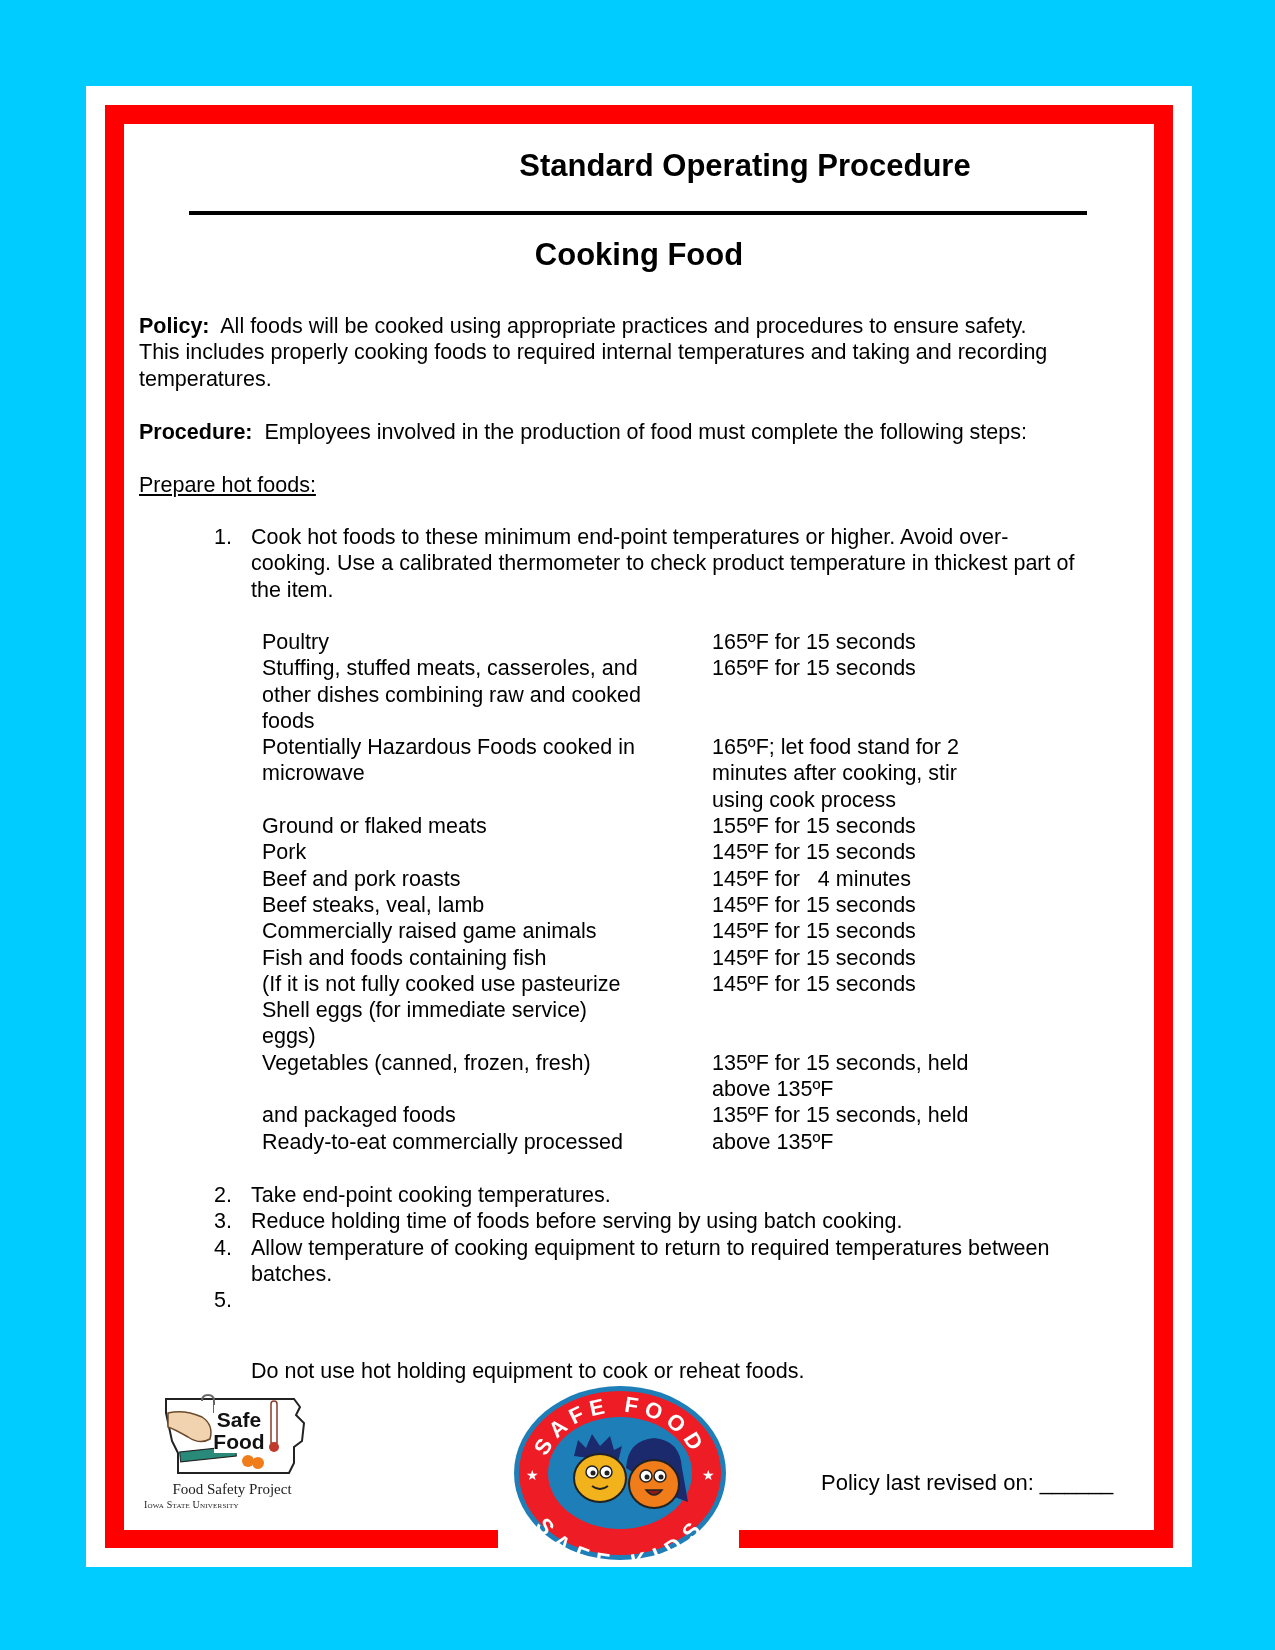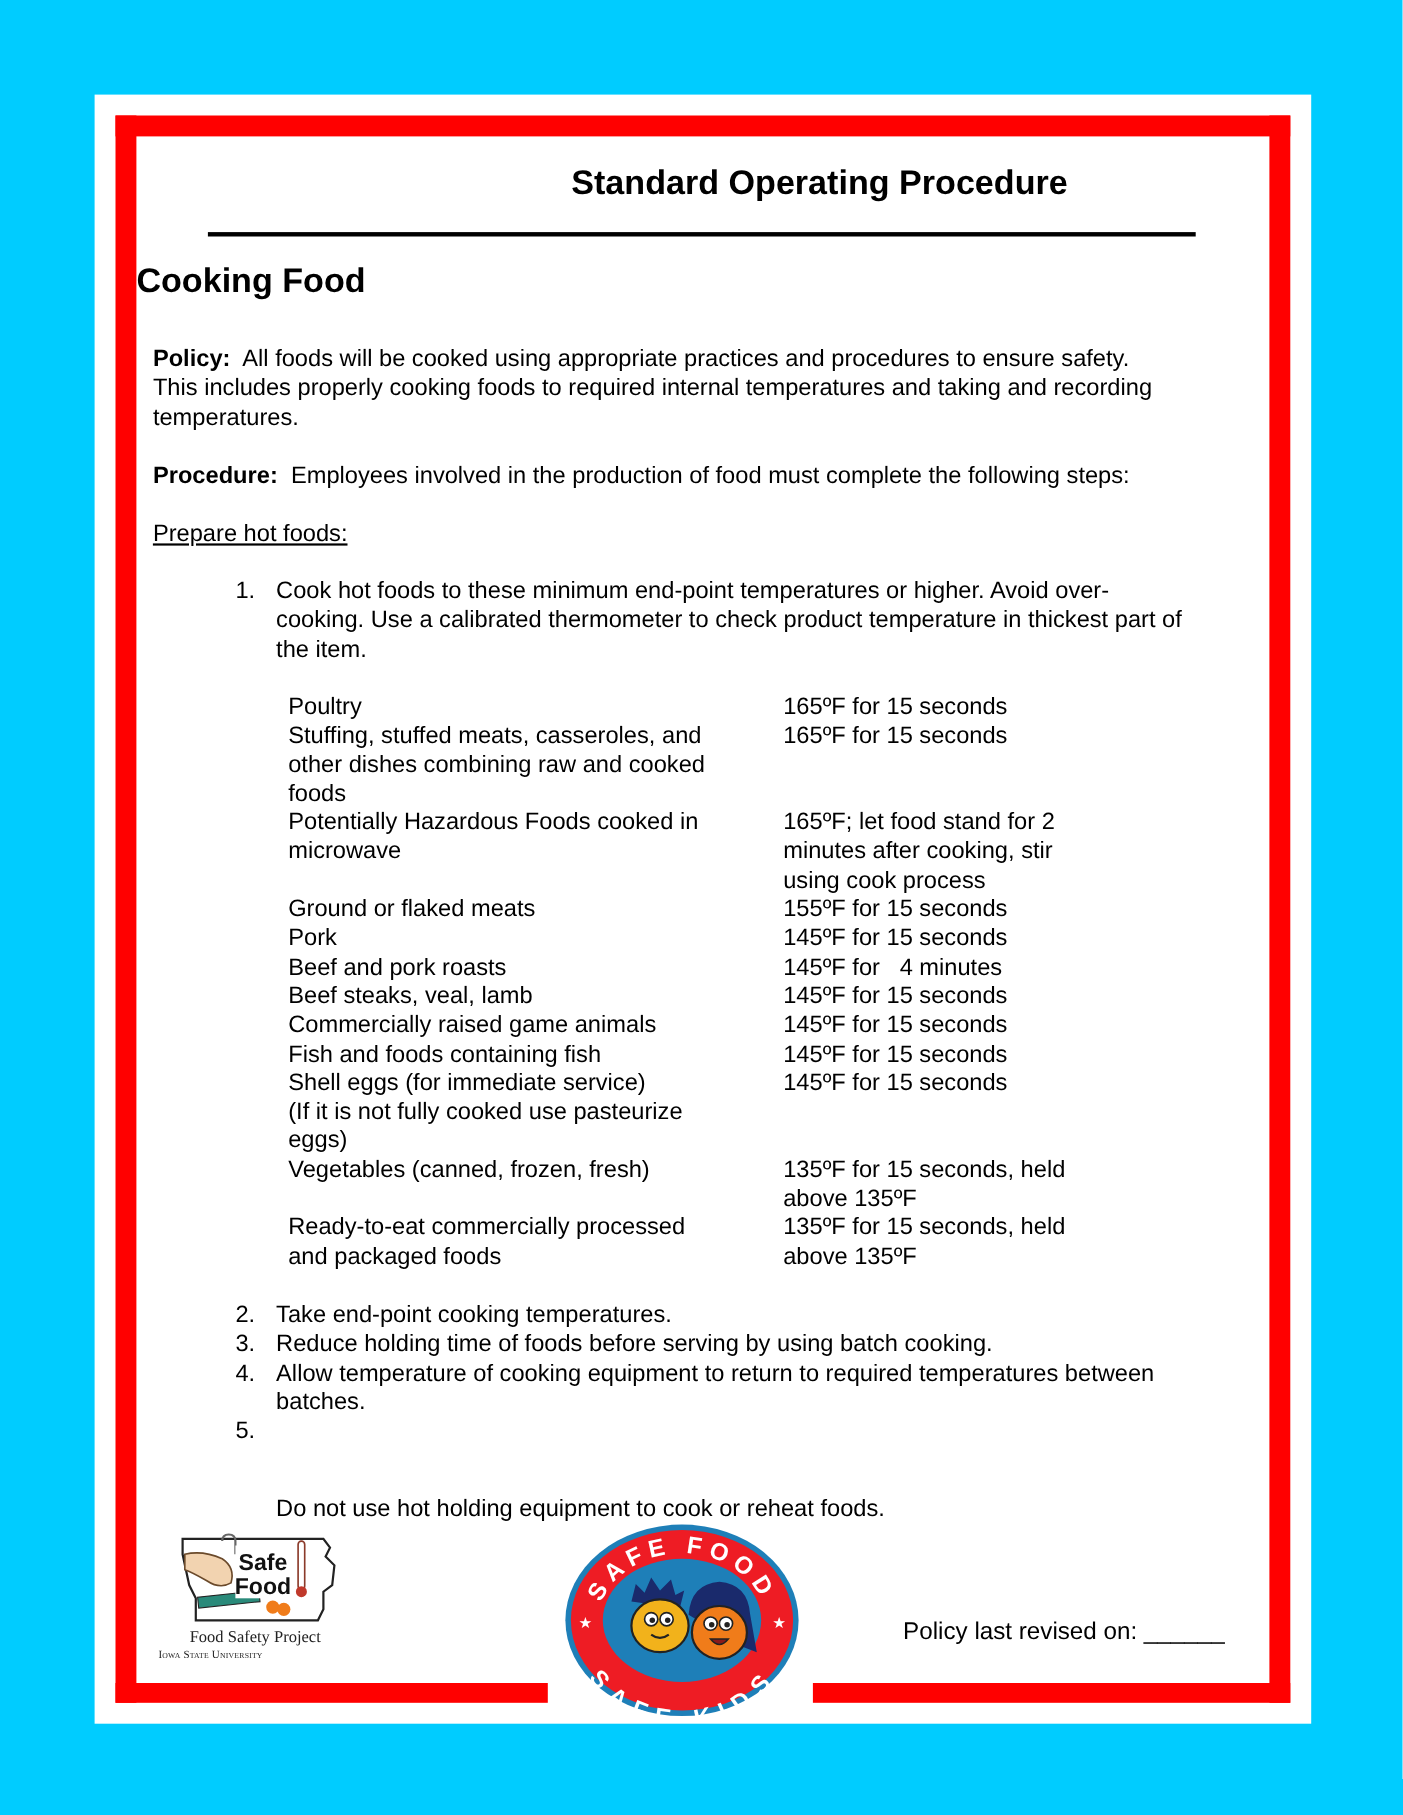--- a/index.html
+++ b/index.html
@@ -9,21 +9,21 @@
   .frame-top, .frame-left, .frame-right, .frame-bot-l, .frame-bot-r { position:absolute; background:#ff0000; }
   .frame-top { left:105px; top:105px; width:1068px; height:19px; }
   .frame-left { left:105px; top:105px; width:19px; height:1443px; }
   .frame-right { left:1154px; top:105px; width:19px; height:1443px; }
   .frame-bot-l { left:105px; top:1530px; width:393px; height:18px; }
   .frame-bot-r { left:739px; top:1530px; width:434px; height:18px; }
 
   .title { position:absolute; left:124px; width:1242px; top:148px; text-align:center;
            font-weight:bold; font-size:31px; }
   .rule { position:absolute; left:189px; top:211px; width:898px; height:4px; background:#000; }
-  .subtitle { position:absolute; left:124px; width:1030px; top:237px; text-align:left;
+  .subtitle { position:absolute; left:124px; width:1030px; top:237px; text-align:center;
               font-weight:bold; font-size:31px; }
 
   .txt { position:absolute; font-size:21.5px; line-height:26.3px; white-space:nowrap; }
   .policy { left:139px; top:313px; }
   .procedure { left:139px; top:419px; }
   .prep { left:139px; top:472px; text-decoration:underline; }
   b { font-weight:bold; }
 
   .num { position:absolute; font-size:21.5px; line-height:26.3px; }
   .step-body { position:absolute; font-size:21.5px; line-height:26.3px; white-space:nowrap; }
@@ -147,41 +147,41 @@
     <div class="row" style="position: absolute; top: 315.6px; left: 0px; width: 720px;">
       <div class="food">
         <div>Fish and foods containing fish</div>
       </div>
       <div class="temp">
         <div style="white-space: pre;">145ºF for 15 seconds</div>
       </div>
     </div>
     <div class="row" style="position: absolute; top: 341.9px; left: 0px; width: 720px;">
       <div class="food">
+        <div>(If it is not fully cooked use pasteurize</div>
         <div>Shell eggs (for immediate service)</div>
-        <div>(If it is not fully cooked use pasteurize</div>
         <div>eggs)</div>
       </div>
       <div class="temp">
         <div style="white-space: pre;">145ºF for 15 seconds</div>
       </div>
     </div>
     <div class="row" style="position: absolute; top: 420.8px; left: 0px; width: 720px;">
       <div class="food">
         <div>Vegetables (canned, frozen, fresh)</div>
       </div>
       <div class="temp">
         <div style="white-space: pre;">135ºF for 15 seconds, held</div>
         <div style="white-space: pre;">above 135ºF</div>
       </div>
     </div>
     <div class="row" style="position: absolute; top: 473.4px; left: 0px; width: 720px;">
       <div class="food">
+        <div>and packaged foods</div>
         <div>Ready-to-eat commercially processed</div>
-        <div>and packaged foods</div>
       </div>
       <div class="temp">
         <div style="white-space: pre;">135ºF for 15 seconds, held</div>
         <div style="white-space: pre;">above 135ºF</div>
       </div>
     </div>
   </div>
 
 <div class="num" style="left:214px; top:1182px;">2.</div>
 <div class="step-body" style="left:251px; top:1182px;">

